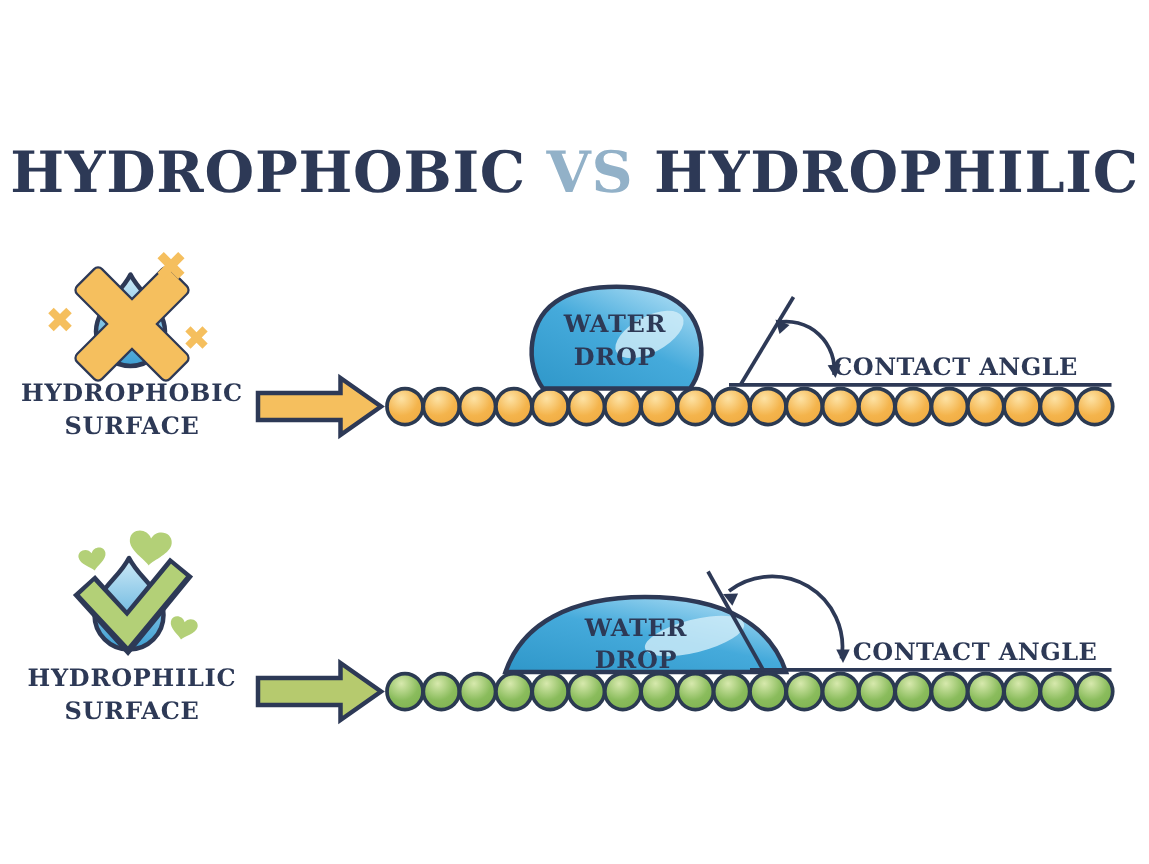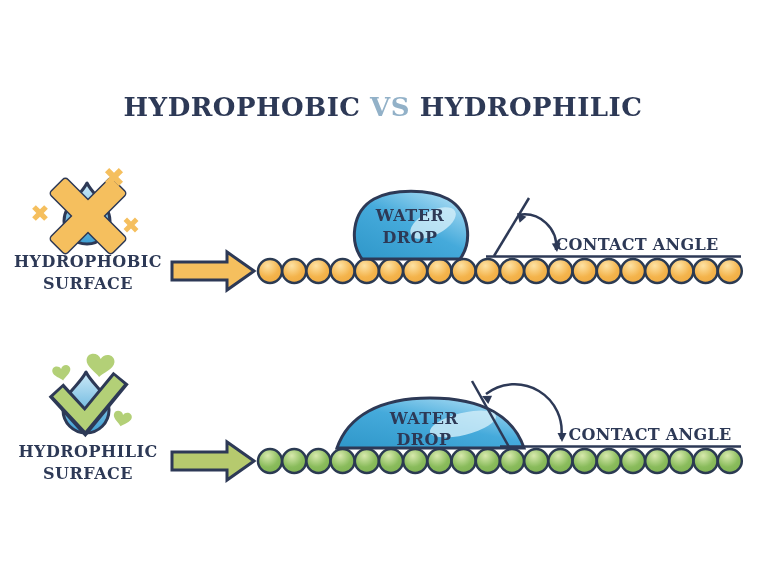--- a/index.html
+++ b/index.html
@@ -8,21 +8,21 @@
     width:766px;height:576px;
     background:#ffffff;
     overflow:hidden;
     font-family:"DejaVu Serif", serif;
   }
   #title{
     position:absolute;
     top:92px;left:0;width:766px;
     text-align:center;
     font-weight:bold;
-    font-size:26px;
+    font-size:38px;
     letter-spacing:0.5px;
     color:#2d3956;
     user-select:none;
   }
   #title .vs{color:#92b1c8;}
   svg text{
     font-family:"DejaVu Serif", serif;
     font-weight:bold;
     fill:#2d3956;
   }

